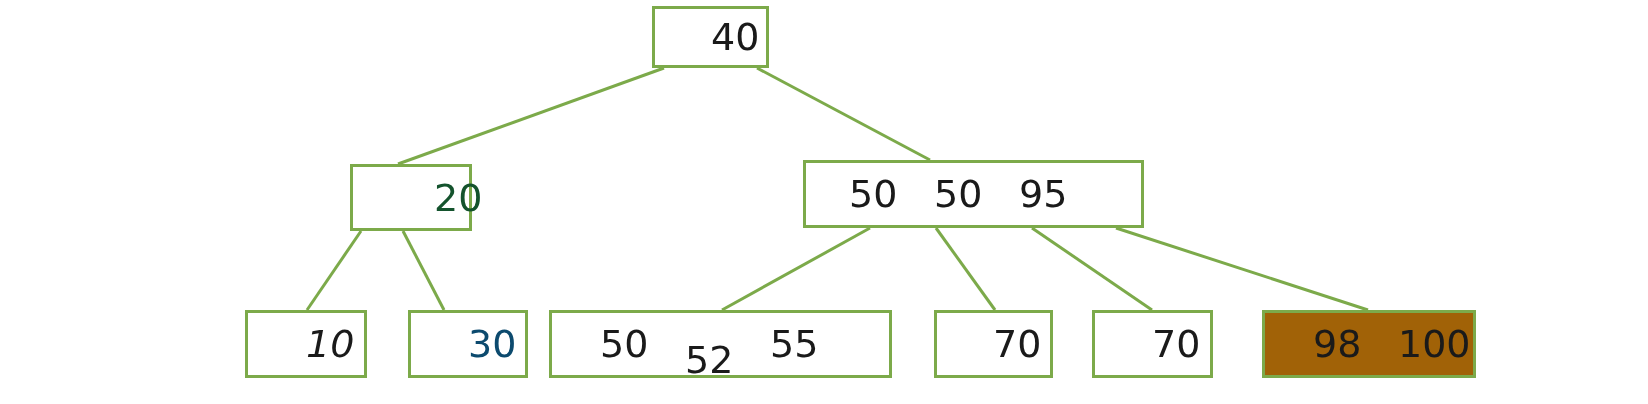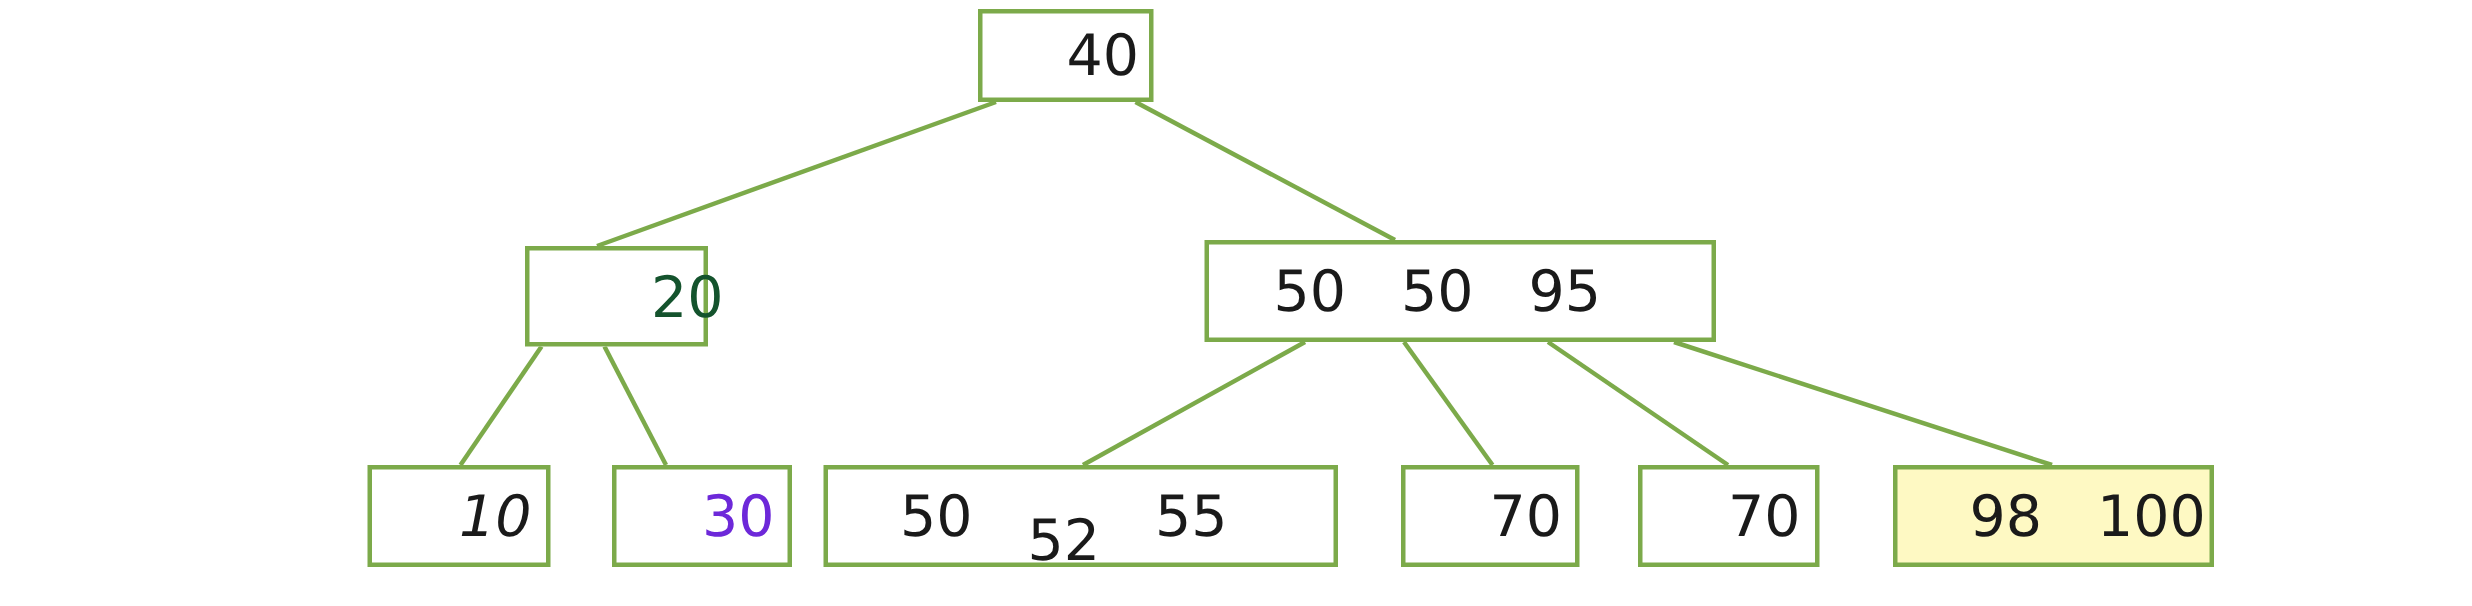--- a/index.html
+++ b/index.html
@@ -76,31 +76,31 @@
       </div>
       <div class="tree-node" style="left: 803px; top: 160px; width: 341px; height: 68px; border-color: rgb(124, 170, 74); background: rgb(255, 255, 255);">
         <span class="node-key" style="color: rgb(26, 26, 26); position: absolute; left: 43px;">50</span>
         <span class="node-key" style="color: rgb(26, 26, 26); position: absolute; left: 128px;">50</span>
         <span class="node-key" style="color: rgb(26, 26, 26); position: absolute; left: 213px;">95</span>
       </div>
       <div class="tree-node" style="left: 245px; top: 310px; width: 122px; height: 68px; border-color: rgb(124, 170, 74); background: rgb(255, 255, 255);">
         <span class="node-key" style="color: rgb(26, 26, 26); position: absolute; left: 58px; font-style: italic;">10</span>
       </div>
       <div class="tree-node" style="left: 408px; top: 310px; width: 120px; height: 68px; border-color: rgb(124, 170, 74); background: rgb(255, 255, 255);">
-        <span class="node-key" style="color: #6d28d9; position: absolute; left: 57px;">30</span>
+        <span class="node-key" style="color: #0c4a6e; position: absolute; left: 57px;">30</span>
       </div>
       <div class="tree-node" style="left: 549px; top: 310px; width: 343px; height: 68px; border-color: rgb(124, 170, 74); background: rgb(255, 255, 255); padding-left: 30px;">
         <span class="node-key" style="color: rgb(26, 26, 26); position: absolute; left: 48px;">50</span>
         <span class="node-key" style="color: rgb(26, 26, 26); position: absolute; left: 133px; margin-top: 32px;">52</span>
         <span class="node-key" style="color: rgb(26, 26, 26); position: absolute; left: 218px;">55</span>
       </div>
       <div class="tree-node" style="left: 934px; top: 310px; width: 119px; height: 68px; border-color: rgb(124, 170, 74); background: rgb(255, 255, 255);">
         <span class="node-key" style="color: rgb(26, 26, 26); position: absolute; left: 56px;">70</span>
       </div>
       <div class="tree-node" style="left: 1092px; top: 310px; width: 121px; height: 68px; border-color: rgb(124, 170, 74); background: rgb(255, 255, 255);">
         <span class="node-key" style="color: rgb(26, 26, 26); position: absolute; left: 57px;">70</span>
       </div>
-      <div class="tree-node" style="left: 1262px; top: 310px; width: 214px; height: 68px; border-color: rgb(124, 170, 74); background: #fef9c3;">
+      <div class="tree-node" style="left: 1262px; top: 310px; width: 214px; height: 68px; border-color: rgb(124, 170, 74); background: #a16207;">
         <span class="node-key" style="color: rgb(26, 26, 26); position: absolute; left: 48px;">98</span>
         <span class="node-key" style="color: rgb(26, 26, 26); position: absolute; left: 133px;">100</span>
       </div>
     </div>
 </div>
 
 </body></html>

